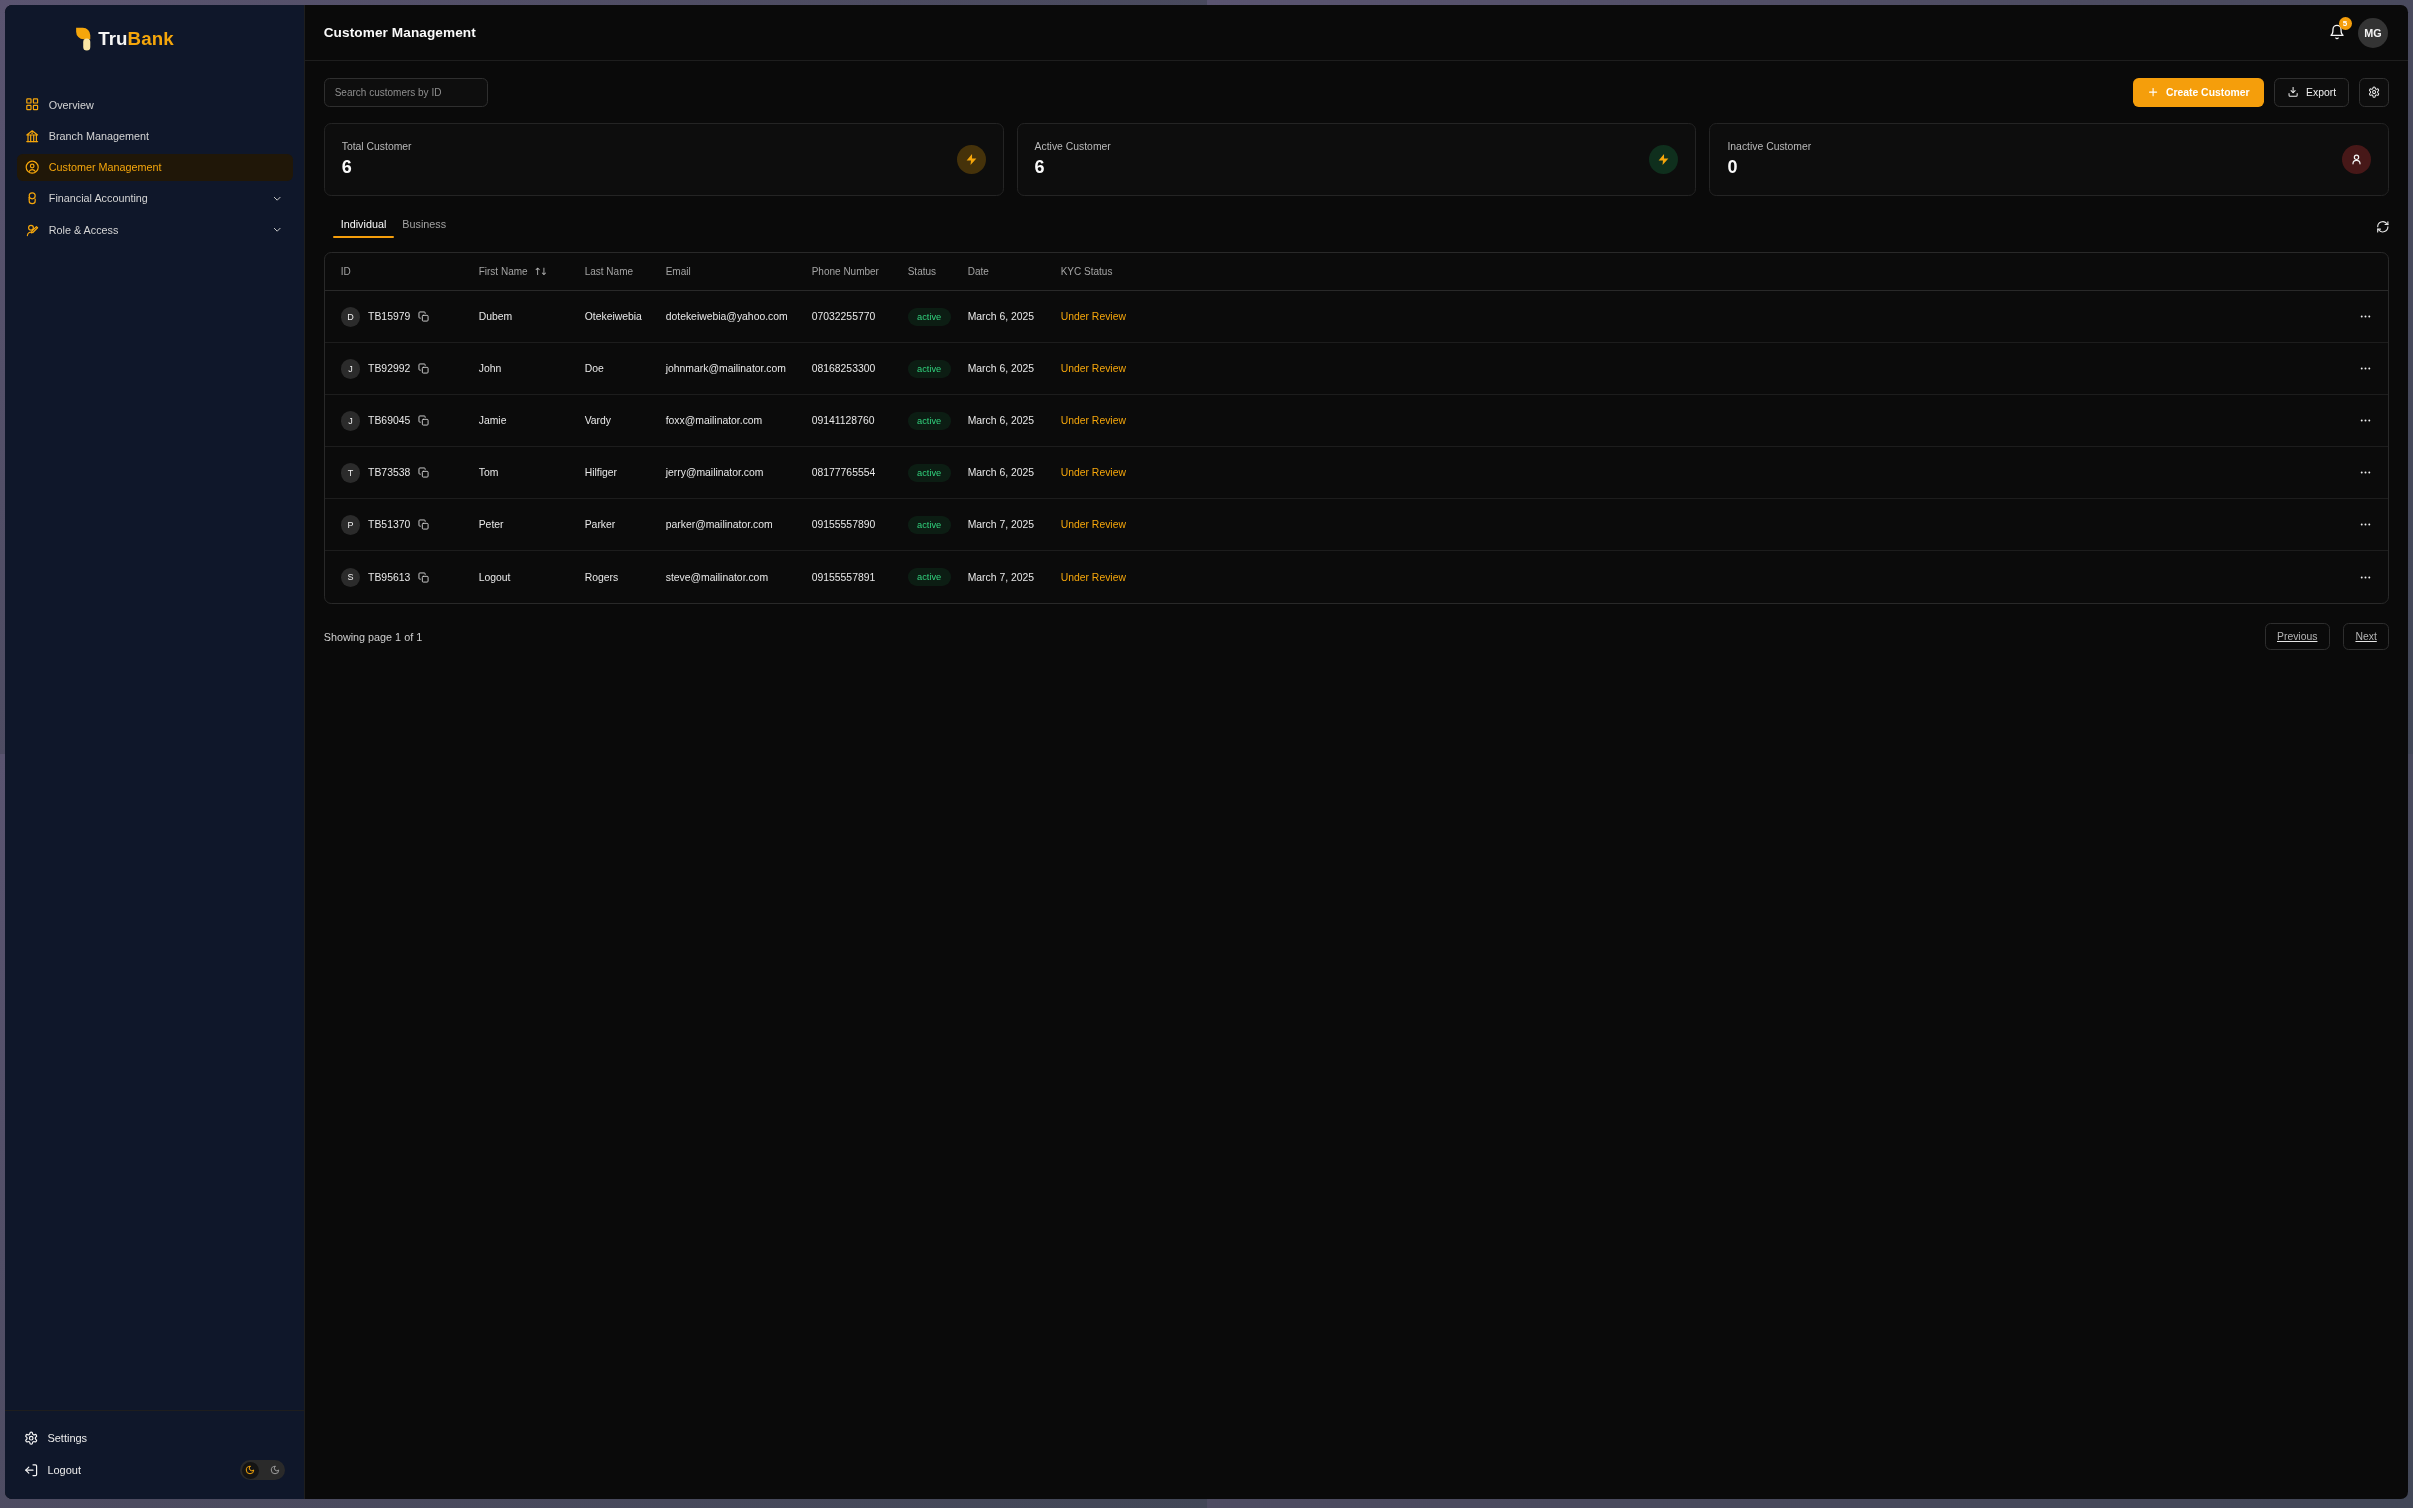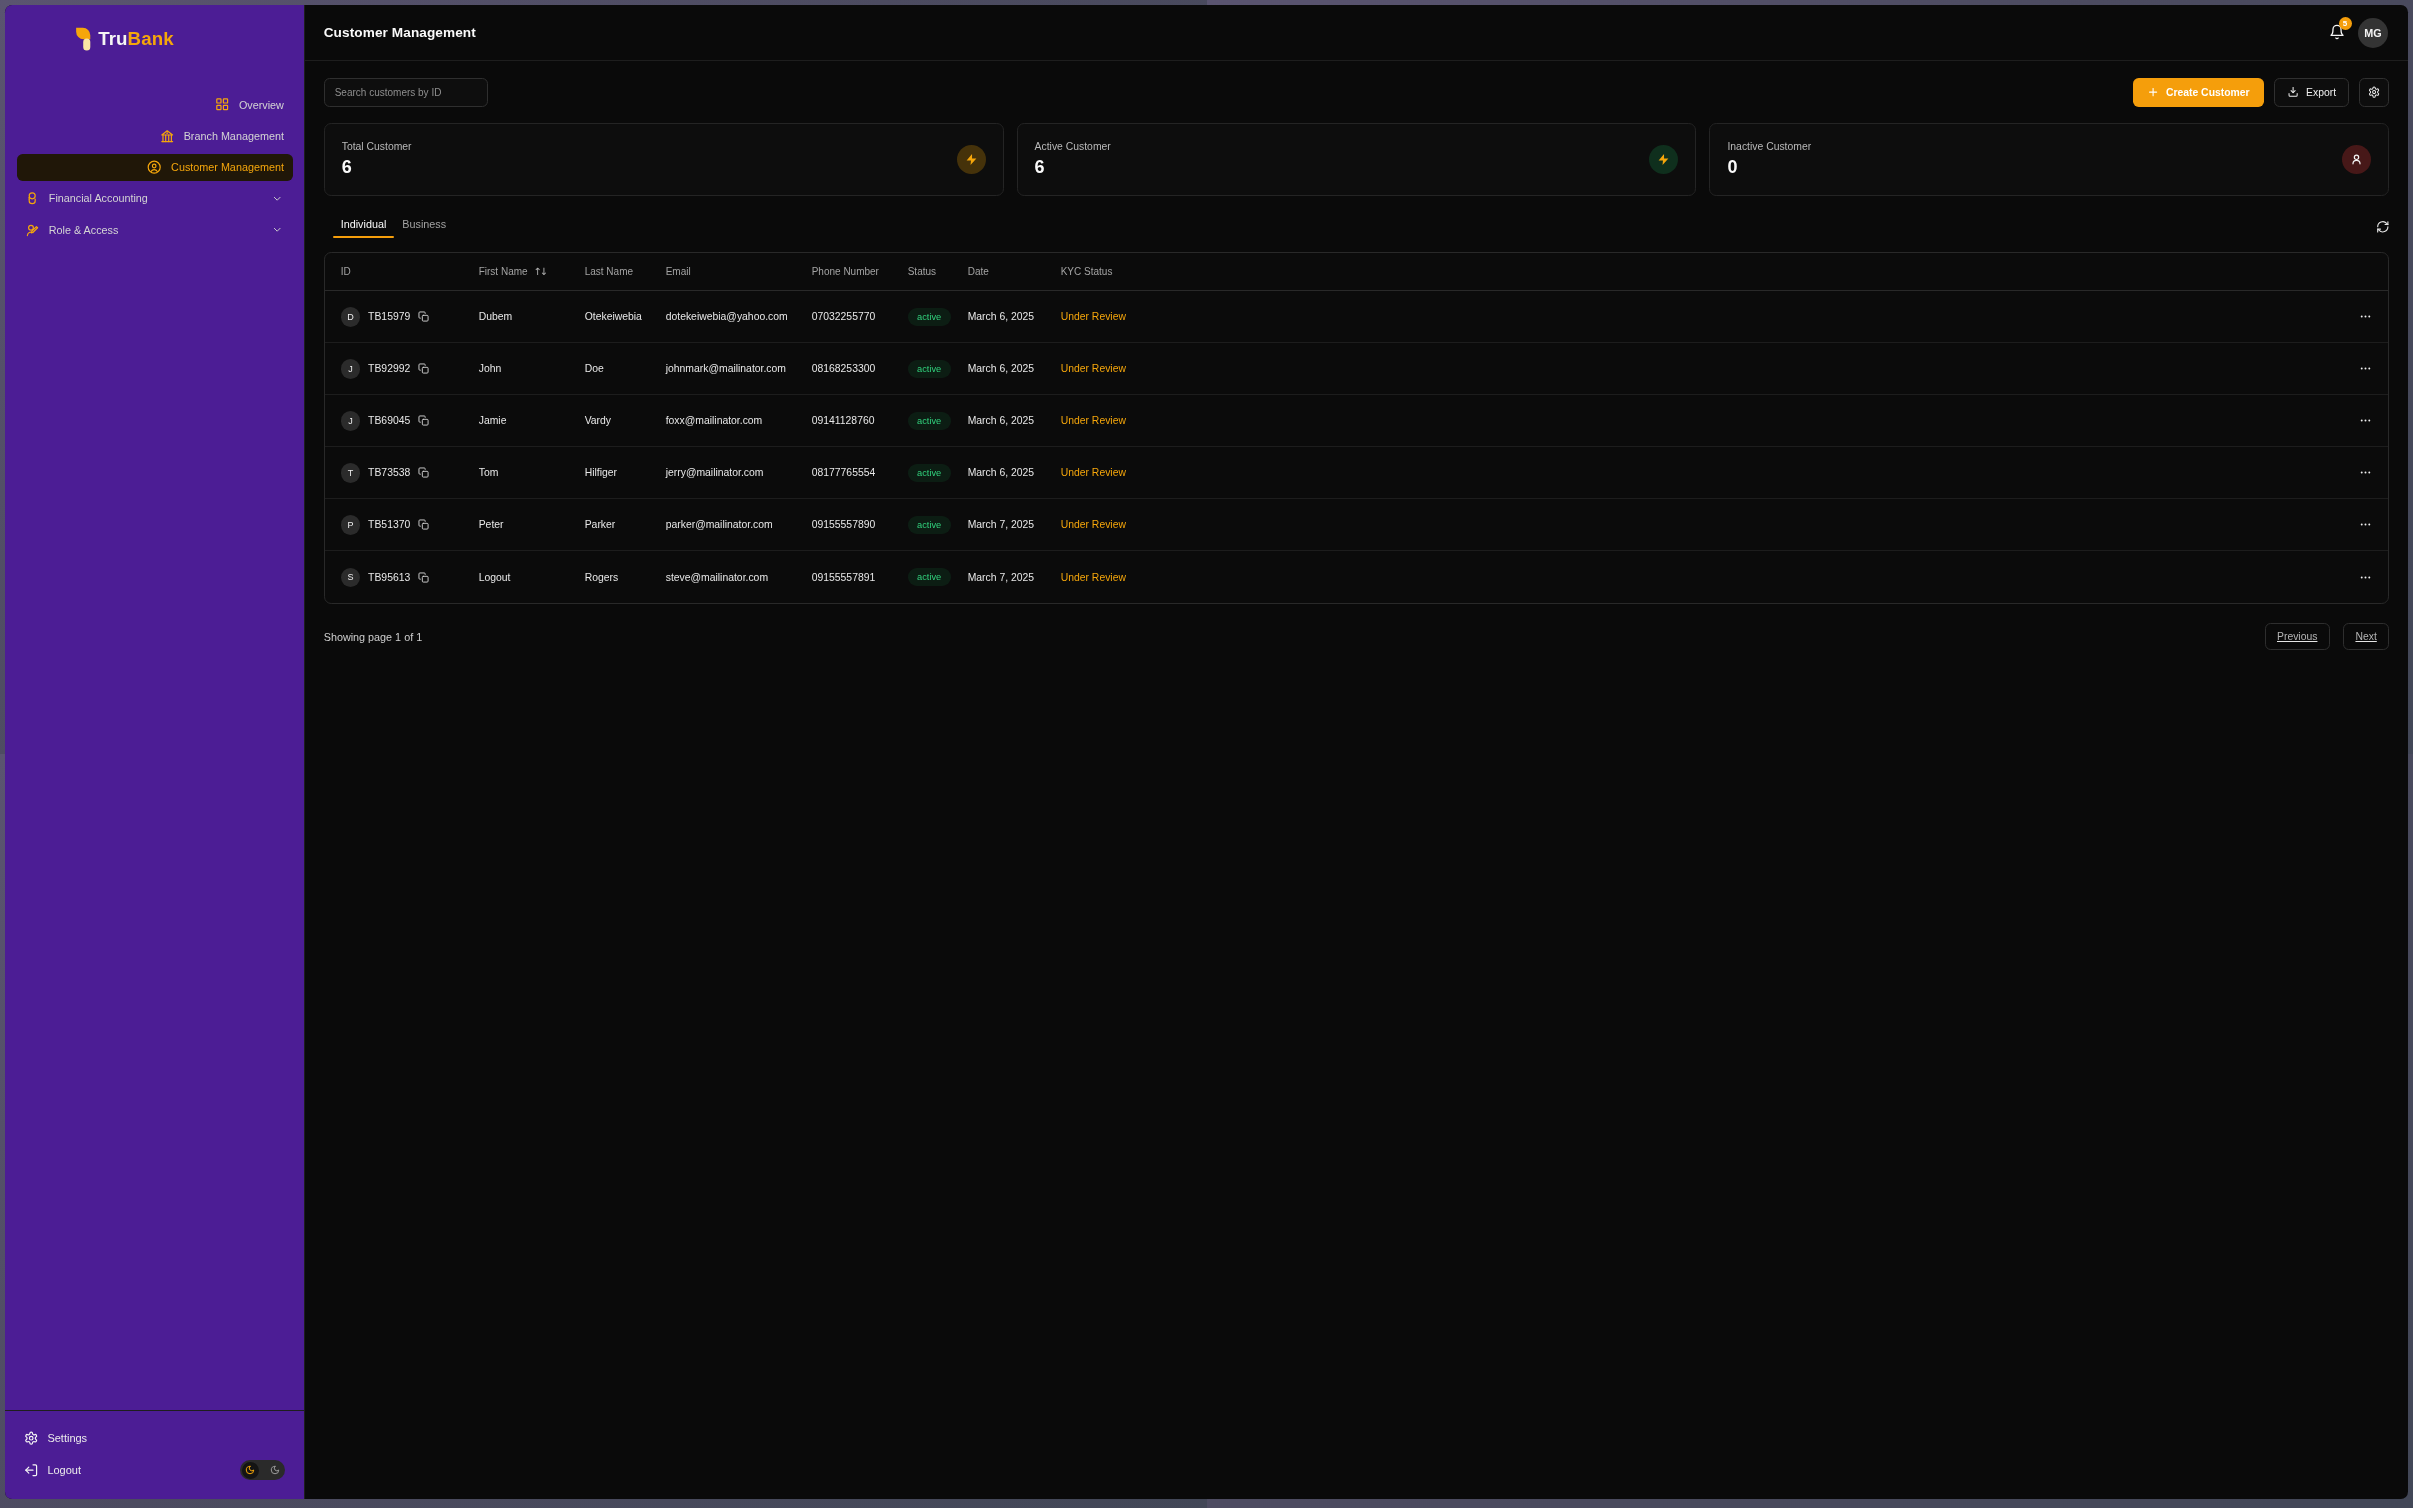--- a/index.html
+++ b/index.html
@@ -7,30 +7,30 @@
   body {
     font-family:"Liberation Sans","DejaVu Sans",sans-serif;
     background:linear-gradient(135deg,#5a5470 0%,#4c4b60 45%,#424757 100%);
     color:#e5e5e5; overflow:hidden;
   }
   .window{
     position:absolute; left:5px; right:5px; top:5px; bottom:8.6px;
     background:#0a0a0a; border-radius:7.2px; overflow:hidden; display:flex;
   }
   
-  .sidebar{ width:300px; flex:0 0 300px; background:#4c1d95; border-right:0.7px solid #1e1e1e;
+  .sidebar{ width:300px; flex:0 0 300px; background:#0f172a; border-right:0.7px solid #1e1e1e;
     display:flex; flex-direction:column; position:relative; }
   .logo-row{ display:flex; align-items:center; gap:7.2px; padding:21.5px 18.7px 7.2px 69px; }
   .logo-mark{ width:17px; height:24.4px; }
   .logo-text{ font-size:18.7px; font-weight:700; letter-spacing:0.1px; }
   .logo-text .t1{ color:#f5f5f4; }
   .logo-text .t2{ color:#F5A60B; }
   .nav{ margin-top:33px; padding:0 11.5px; display:flex; flex-direction:column; gap:4.3px; }
   .nav-item{ display:flex; align-items:center; gap:9.3px; height:27px; padding:0 8.6px;
-    border-radius:5.7px; color:#d4d4d4; font-size:10.8px; cursor:pointer;justify-content:flex-end; }
+    border-radius:5.7px; color:#d4d4d4; font-size:10.8px; cursor:pointer; }
   .nav-item svg{ width:14.4px; height:14.4px; color:#F5A60B; flex:0 0 14.4px; }
   .nav-item.active{ background:#201708; color:#F5A60B; }
   .nav-item .chev{ margin-left:auto; color:#cfcfcf; width:11.5px; height:11.5px; }
   .side-footer{ position:absolute; left:0; right:0; bottom:0; border-top:0.7px solid #1e1e1e;
     padding:11.5px 18.7px 13px; }
   .side-footer .foot-item{ display:flex; align-items:center; gap:9.3px; height:32px;
     color:#ececec; font-size:11px; cursor:pointer; }
   .foot-item svg{ width:14.4px; height:14.4px; color:#f5f5f5; }
   .logout-row{ display:flex; align-items:center; }
   .theme-toggle{ margin-left:auto; width:45px; height:20px; background:#2a2a2a; border-radius:10px;

